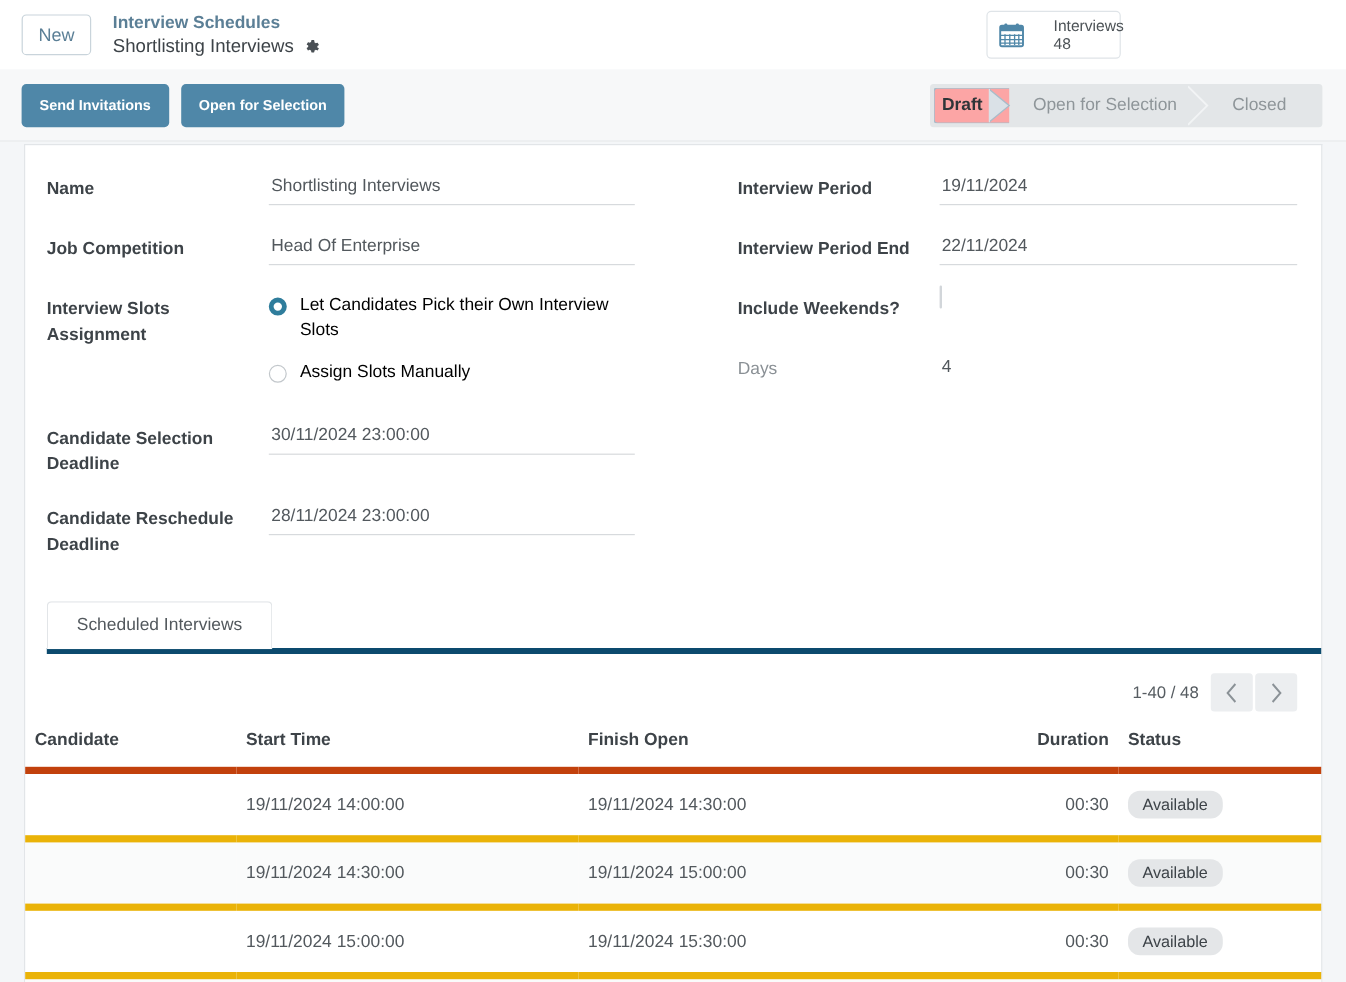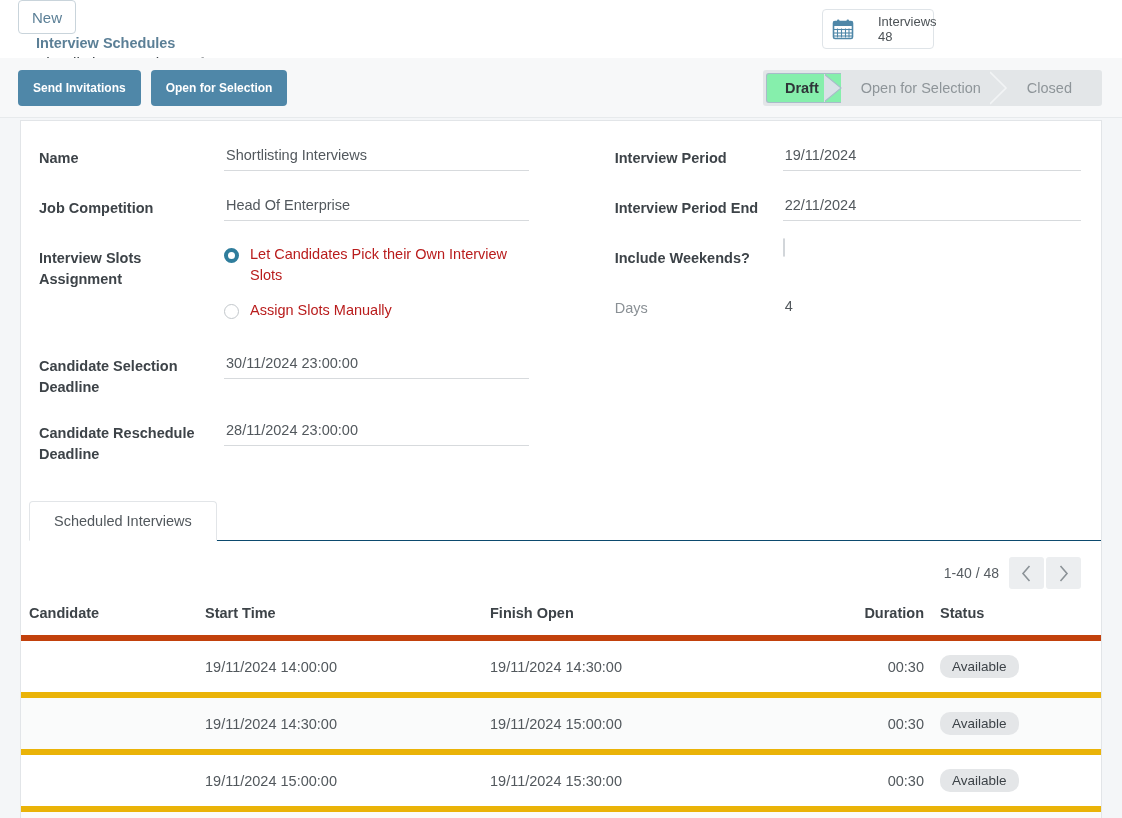--- a/index.html
+++ b/index.html
@@ -10,23 +10,23 @@
     font-family: "Liberation Sans", sans-serif;
     color: #3d4348;
     overflow: hidden;
   }
 
   
   .topbar {
     height: 58px;
     background: #ffffff;
     display: flex;
+    align-items: center;
     padding: 0 18px;
     position: relative;
-    flex-direction: column;
   }
   .new-btn {
     width: 58px; height: 34px;
     border: 1px solid #c9d4db;
     border-radius: 4px;
     background: #ffffff;
     color: #5b7f96;
     font-size: 15px;
     display: flex; align-items: center; justify-content: center;
     cursor: pointer;
@@ -115,28 +115,28 @@
     display: flex;
     align-items: center;
     position: relative;
     font-size: 14.5px;
     color: #8e9599;
     padding: 0 26px 0 20px;
     cursor: pointer;
     white-space: nowrap;
   }
   .stage.active {
-    background: #86efac;
+    background: #fca5a5;
     color: #2f3538;
     font-weight: bold;
     border: 1px solid #a8bcc9;
     border-right: none;
     border-radius: 3px 0 0 3px;
     margin: 3px 0 3px 3px;
-    padding: 0 22px 0 18px;
+    padding: 0 22px 0 6px;
   }
   .stage .chev {
     position: absolute;
     right: -1px; top: 0; bottom: 0;
     width: 18px;
     pointer-events: none;
   }
   .stage .chev svg { display: block; height: 100%; width: 100%; }
 
   
@@ -193,38 +193,38 @@
     border: 1.5px solid #c2c7cb;
     background: #ffffff;
     flex: none;
     margin-top: 4px;
     cursor: pointer;
   }
   .radio.on {
     border: 4px solid #2f7d9c;
     background: #ffffff;
   }
-  .radio-text { font-size: 14.5px; color: #b91c1c; line-height: 1.45; max-width: 300px; }
+  .radio-text { font-size: 14.5px; color: #000000; line-height: 1.45; max-width: 300px; }
   .radio-group { padding-top: 5px; }
 
   .checkbox {
     width: 16px; height: 16px;
     border: 1.5px solid #d2d6da;
     border-radius: 3px;
     background: #ffffff;
     margin-top: 9px;
     cursor: pointer;
   }
 
   
   .tabstrip {
-    margin: 30px 0 0 8px;
+    margin: 30px 0 0 18px;
     display: flex;
     align-items: flex-start;
-    border-bottom: 1px solid #0c4a6e;
+    border-bottom: 5px solid #0c4a6e;
     padding-left: 0;
   }
   .tab {
     border: 1px solid #e2e5e8;
     border-bottom: 1px solid #ffffff;
     background: #ffffff;
     border-radius: 4px 4px 0 0;
     padding: 11px 24px 11px 24px;
     font-size: 14.5px;
     color: #52585d;

